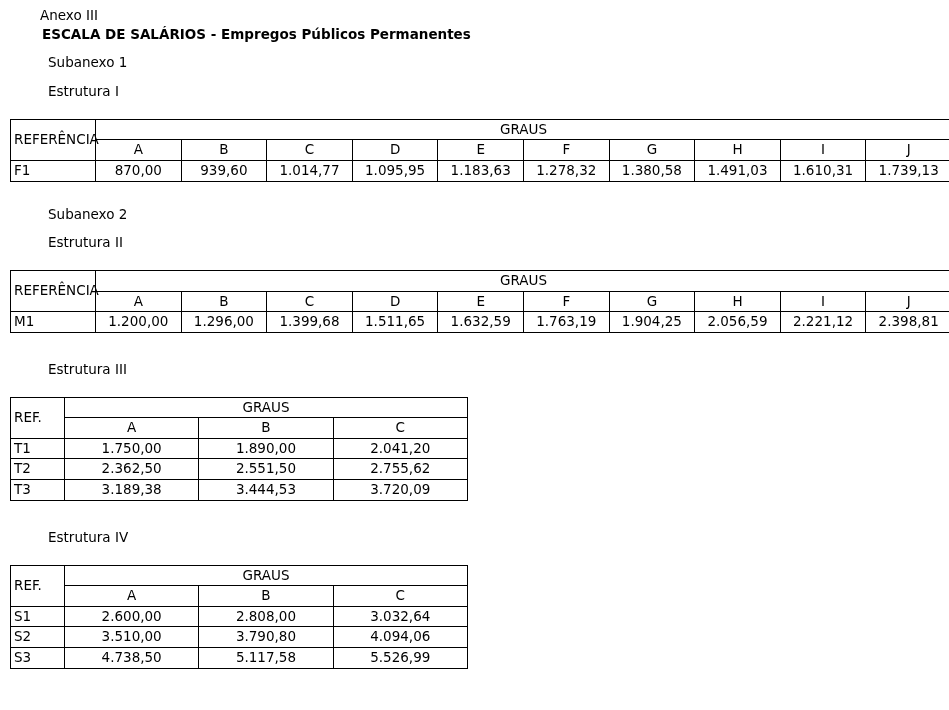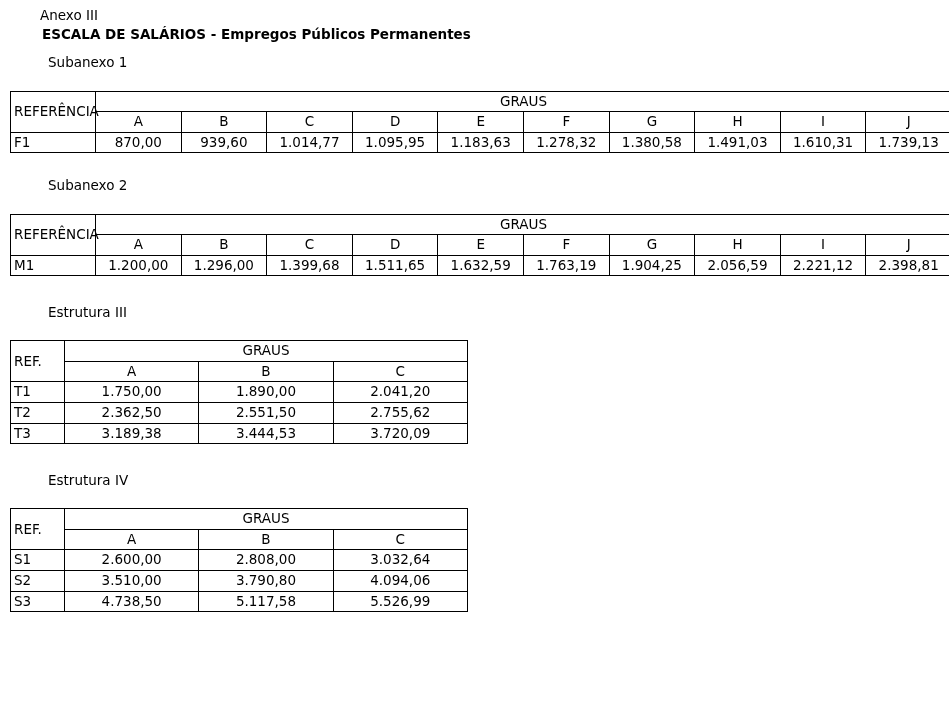--- a/index.html
+++ b/index.html
@@ -91,20 +91,21 @@
 
 <div class="page">
 
   <div class="head-block">
     <div class="head-line indent">Anexo III</div>
     <div class="head-line indent-sub">ESCALA DE SALÁRIOS - Empregos Públicos Permanentes</div>
   </div>
 
   <div>
     <div class="sec-head">Subanexo 1</div>
+    <div class="sec-head">Estrutura I</div>
     <div class="spacer-sm"></div>
     <div class="tbl-wrap">
       <table class="grid wide">
         <colgroup>
           <col class="c0">
             <col class="cx">
             <col class="cx">
             <col class="cx">
             <col class="cx">
             <col class="cx">
@@ -146,20 +147,21 @@
           </tr>
         </tbody>
       </table>
     </div>
   </div>
 
   <div class="spacer-md"></div>
 
   <div>
     <div class="sec-head">Subanexo 2</div>
+    <div class="sec-head">Estrutura II</div>
     <div class="spacer-sm"></div>
     <div class="tbl-wrap">
       <table class="grid wide">
         <colgroup>
           <col class="c0">
             <col class="cx">
             <col class="cx">
             <col class="cx">
             <col class="cx">
             <col class="cx">

